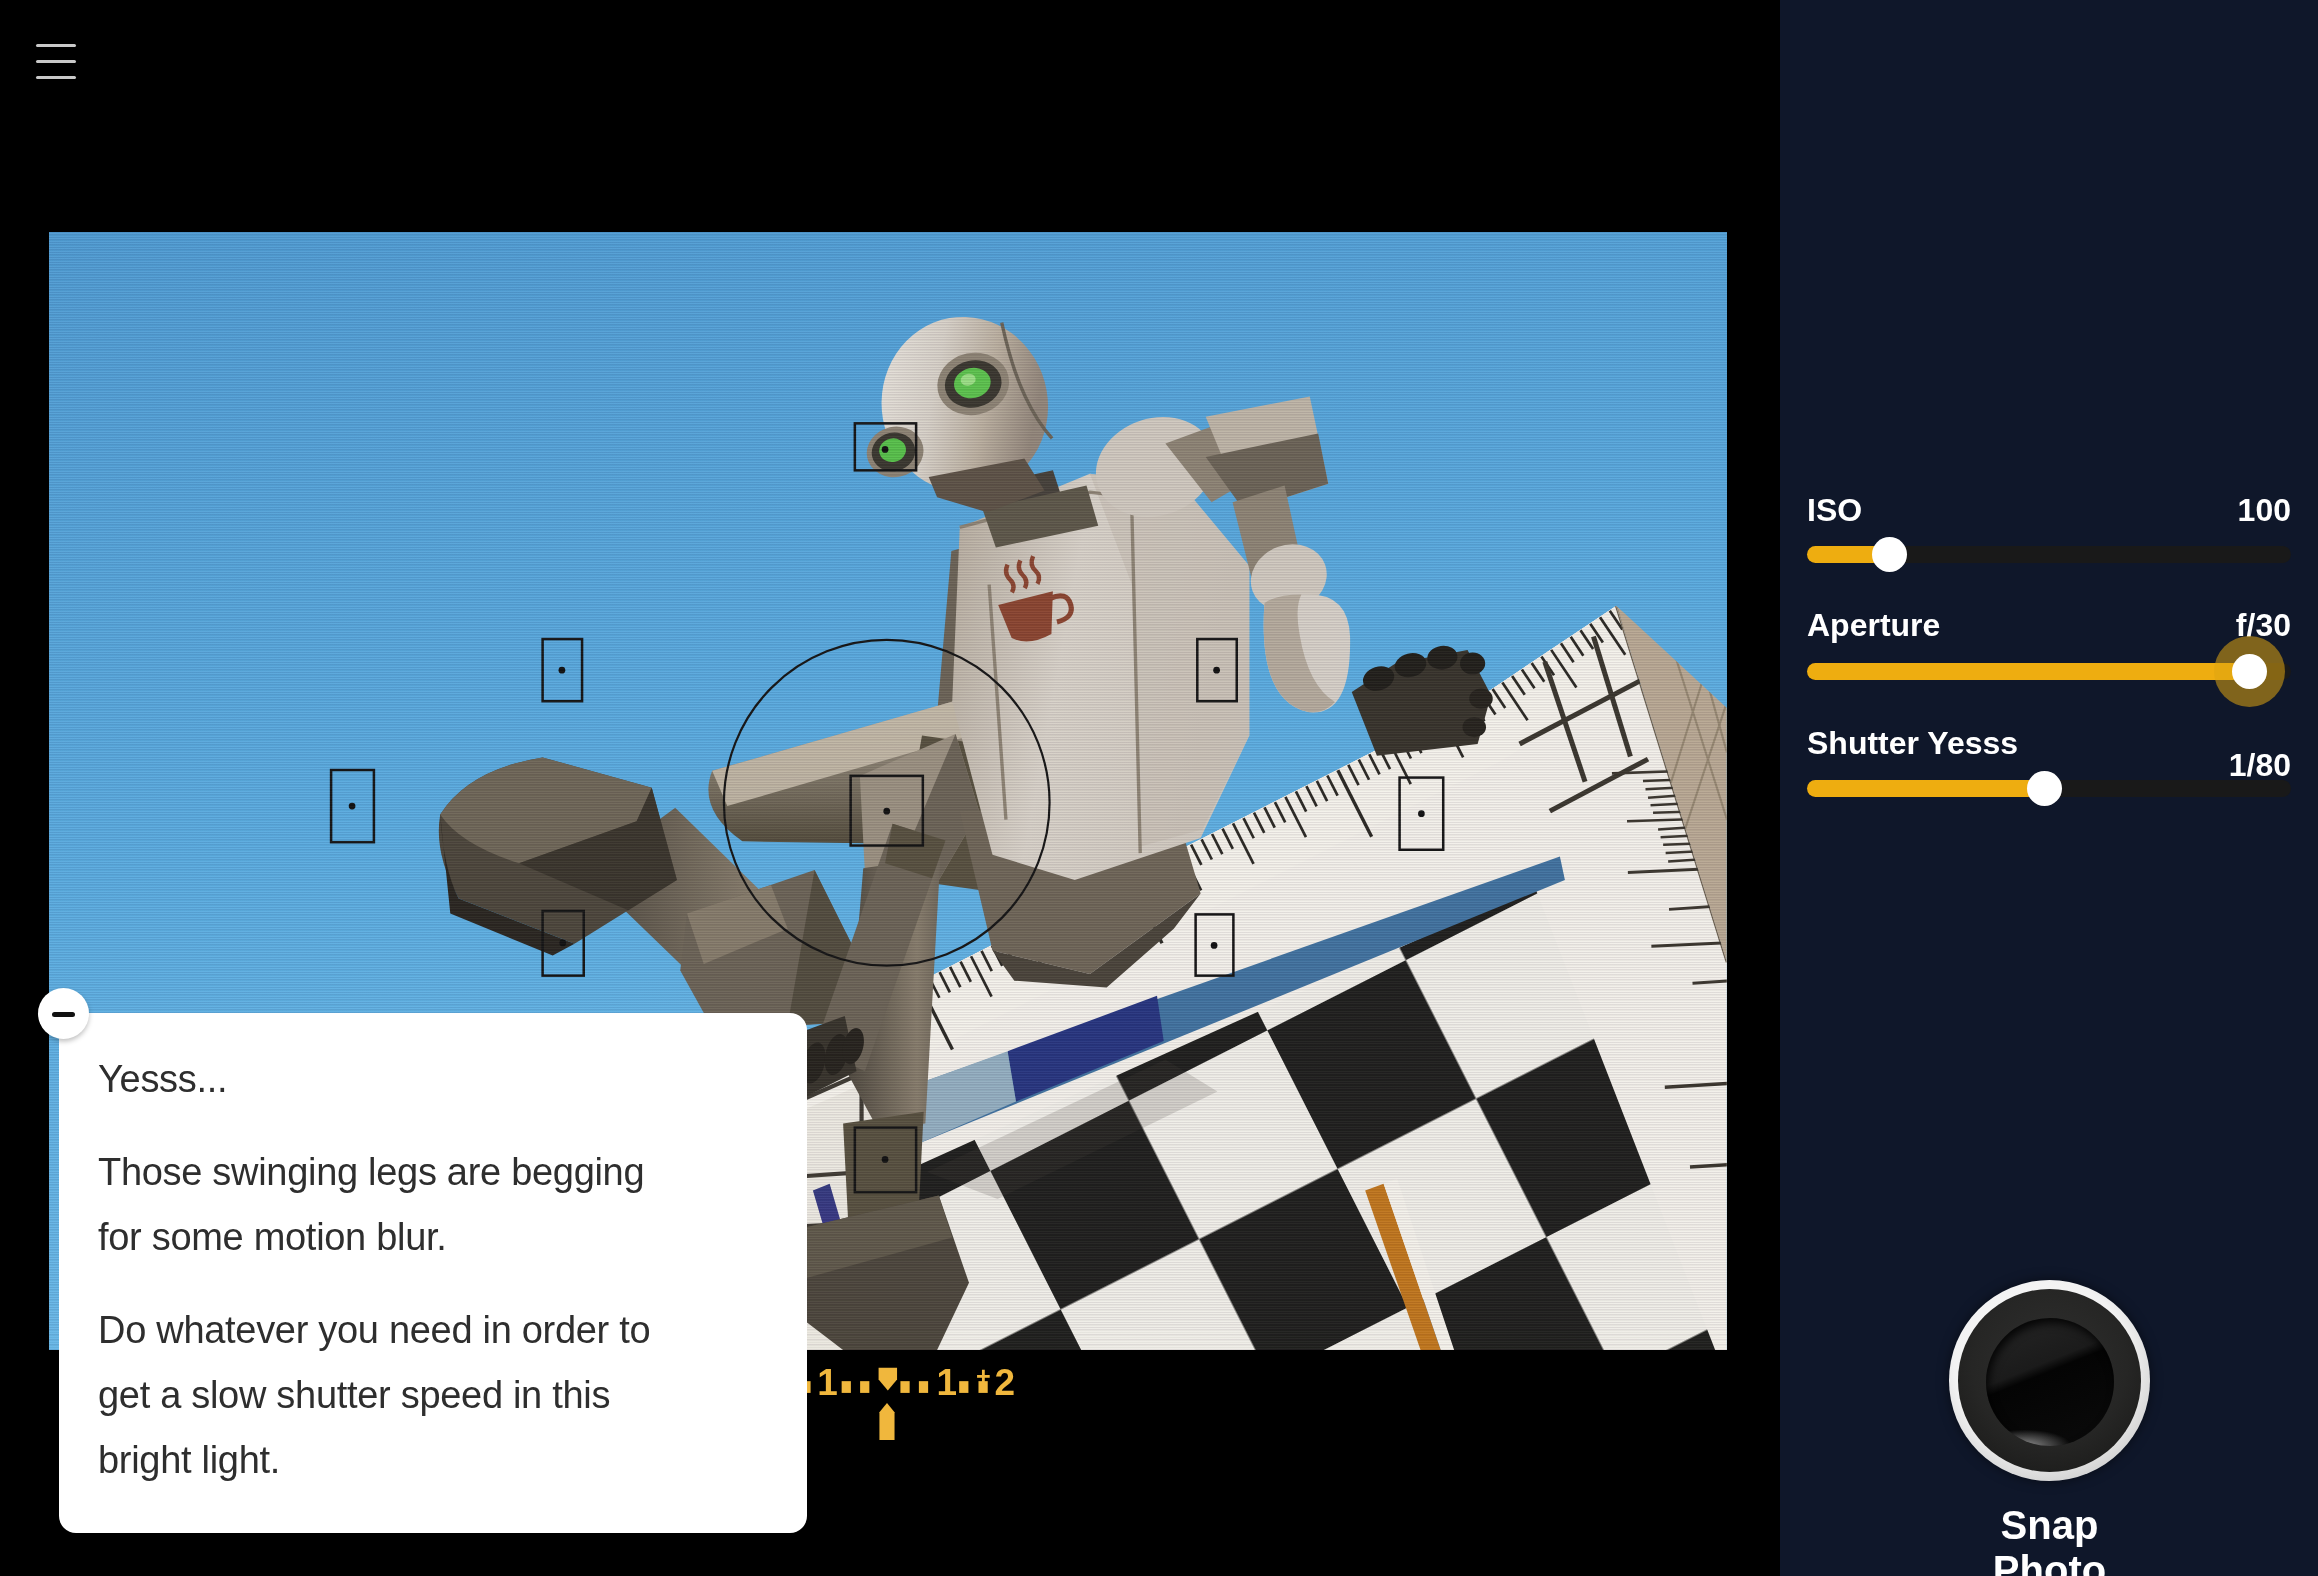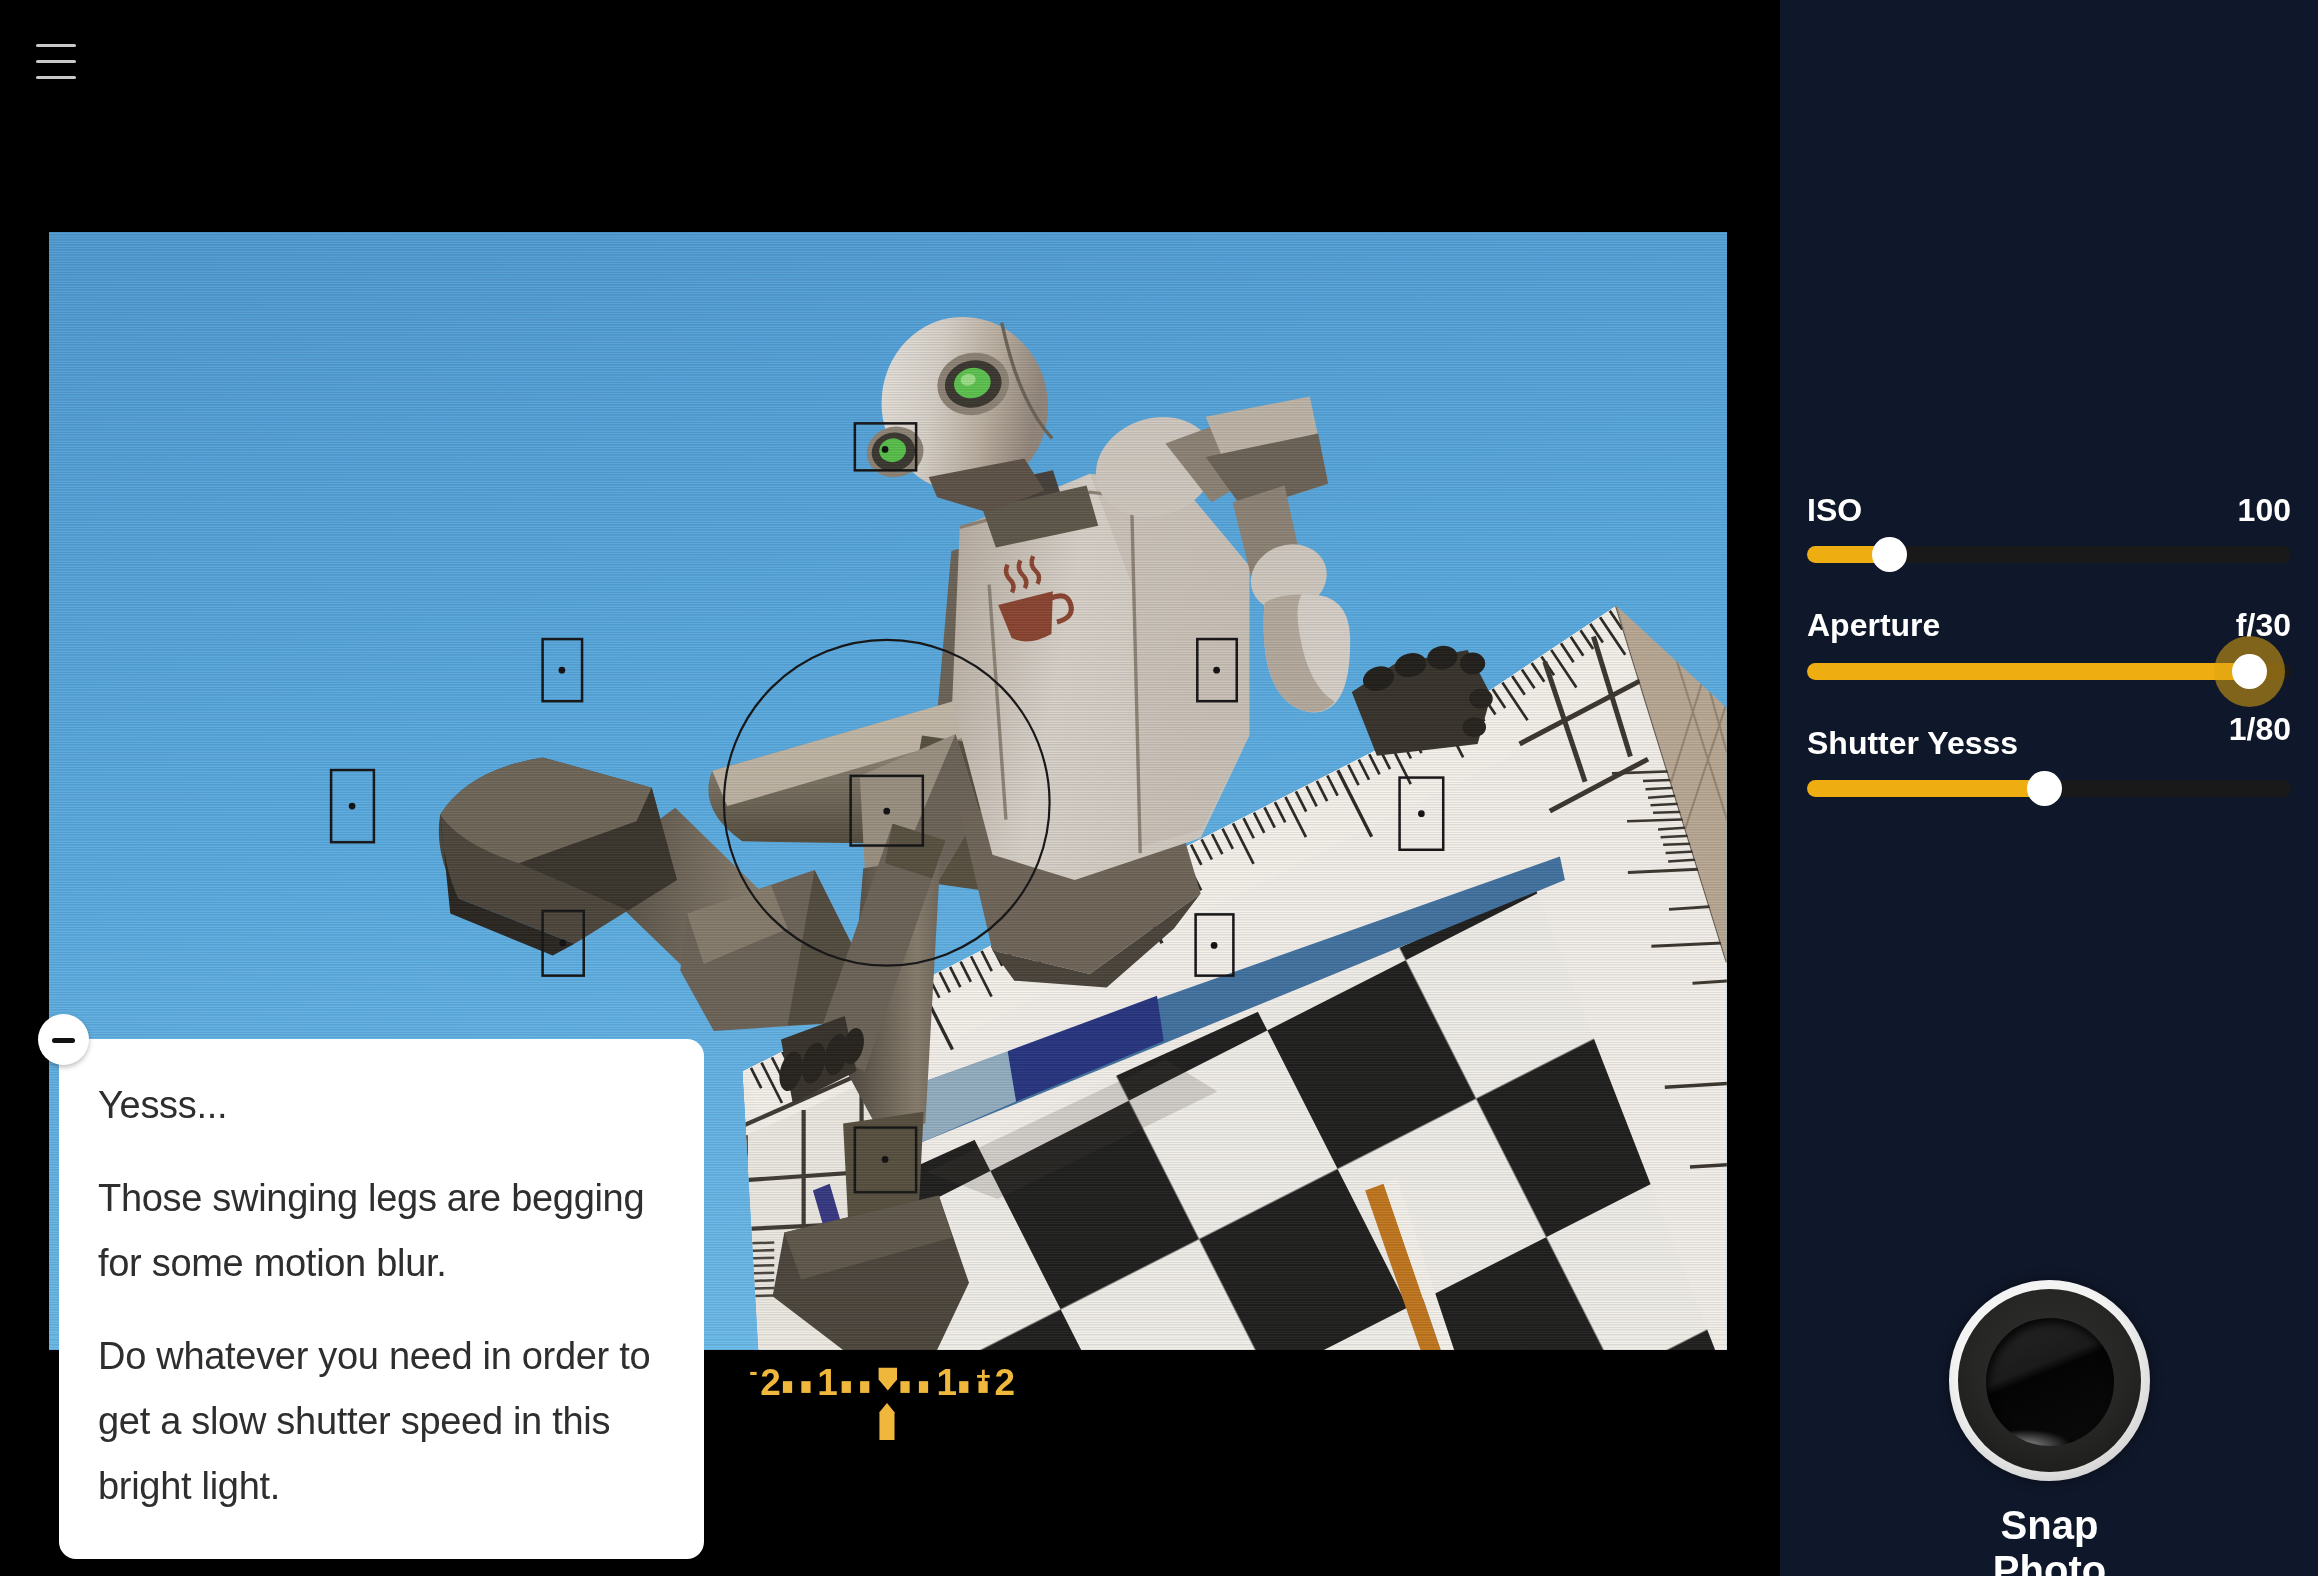--- a/index.html
+++ b/index.html
@@ -5,21 +5,21 @@
 html,body{margin:0;padding:0;background:#000;}
 body{width:2319px;height:1577px;position:relative;overflow:hidden;font-family:"Liberation Sans",sans-serif;}
 #menu{position:absolute;left:36px;top:44px;width:40px;height:40px;}
 #menu div{height:3.4px;background:#c9c9c9;border-radius:1.7px;margin-bottom:12.6px;}
 #frame{position:absolute;left:49px;top:232px;width:1678px;height:1118px;background:#55a5da;}
 #frame svg{position:absolute;left:0;top:0;}
 #scan{position:absolute;left:0;top:0;width:1678px;height:1118px;
  background:repeating-linear-gradient(0deg, rgba(30,10,40,0.085) 0px, rgba(30,10,40,0.085) 0.8px, rgba(255,255,255,0.04) 0.8px, rgba(255,255,255,0.04) 1.7px, rgba(0,20,10,0.04) 1.7px, rgba(0,20,10,0.04) 2.5px);}
 #vig{position:absolute;left:0;top:0;width:1678px;height:1118px;
  background:radial-gradient(ellipse 120% 114% at 52% 48%, rgba(0,0,0,0) 74%, rgba(10,5,25,0.11) 100%);}
-#tipbox{position:absolute;left:59px;top:1039px;width:645px;height:520px;background:#ffffff;border-radius:17px;}
+#tipbox{position:absolute;left:59px;top:1013px;width:748px;height:520px;background:#ffffff;border-radius:17px;}
 #tiptext{position:absolute;left:39px;top:34px;width:596px;color:#2e2e2e;font-size:38px;line-height:65px;letter-spacing:-0.3px;white-space:nowrap;}
 #tiptext p{margin:0 0 28px 0;}
 #minus{position:absolute;left:-21px;top:-25px;width:51px;height:51px;border-radius:50%;background:#fff;box-shadow:0 2.5px 5px rgba(0,0,0,0.25);}
 #minus div{position:absolute;left:14.3px;top:23.5px;width:23px;height:5px;border-radius:2.5px;background:#111;}
 #sidebar{position:absolute;left:1780px;top:0;width:539px;height:1577px;background:#0f172a;}
 .slabel{position:absolute;left:27px;width:484px;color:#fff;font-size:32px;font-weight:bold;}
 .sval{position:absolute;right:28px;color:#fff;font-size:32px;font-weight:bold;text-align:left;}
 .track{position:absolute;left:27px;width:484px;height:17px;border-radius:8.4px;background:#191919;}
 .fill{position:absolute;left:0;top:0;height:17px;border-radius:8.4px;background:#eead10;}
 .thumb{position:absolute;top:-9.2px;width:35px;height:35px;border-radius:50%;background:#fff;}
@@ -429,21 +429,21 @@
 
 <div class="slabel" style="top:607px;">Aperture</div>
 <div class="sval" style="top:607px;">f/30</div>
 <div class="track" style="top:663px;">
       <div class="fill" style="width:442px;"></div>
       <div class="glow" style="left:407px;"></div>
       <div class="thumb" style="left:425px;"></div>
     </div>
 
 <div class="slabel" style="top:725px;">Shutter Yesss</div>
-<div class="sval" style="top:711px;">1/80</div>
+<div class="sval" style="top:747px;">1/80</div>
 <div class="track" style="top:780px;">
       <div class="fill" style="width:238px;"></div>
       <div class="thumb" style="left:220px;"></div>
     </div>
 
 <div id="snapbtn">
       <div id="snapbezel">
         <div id="snapinner">
           <div id="shine"></div>
         </div>

